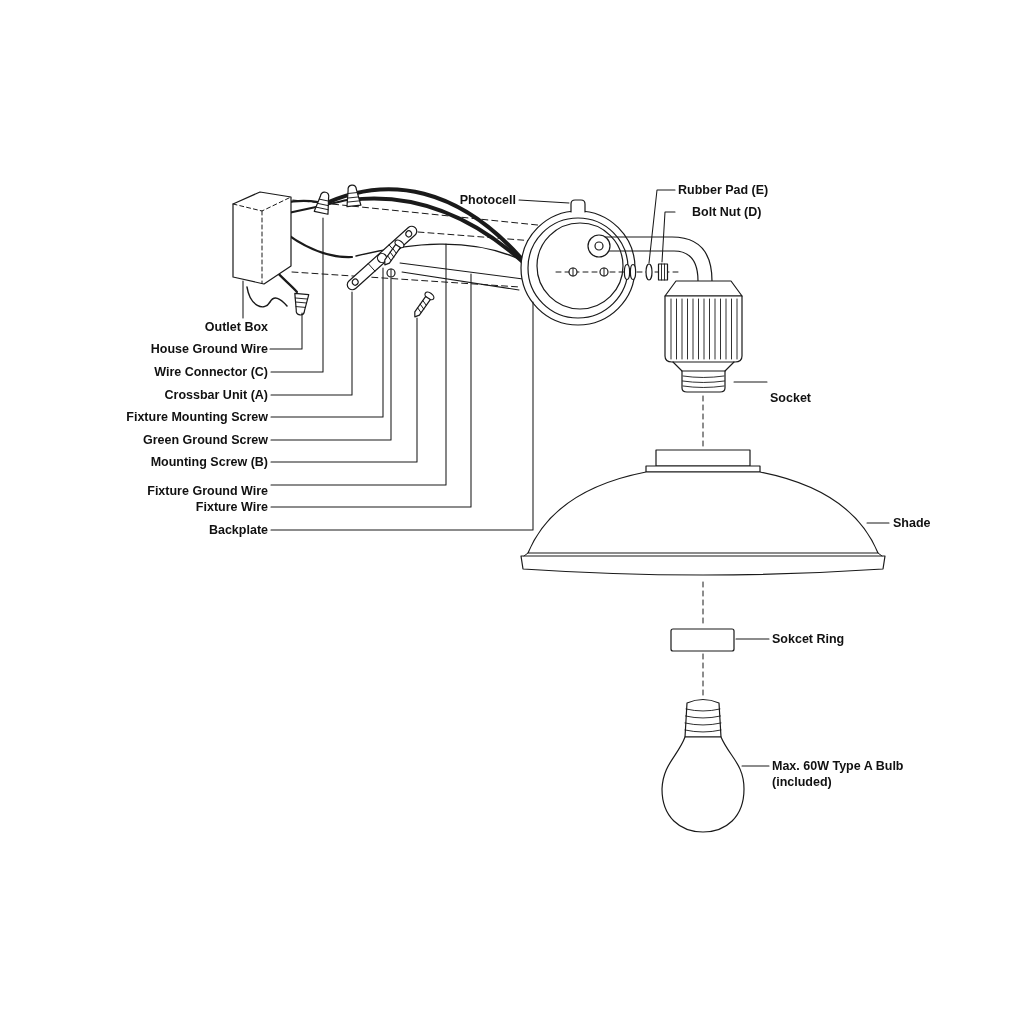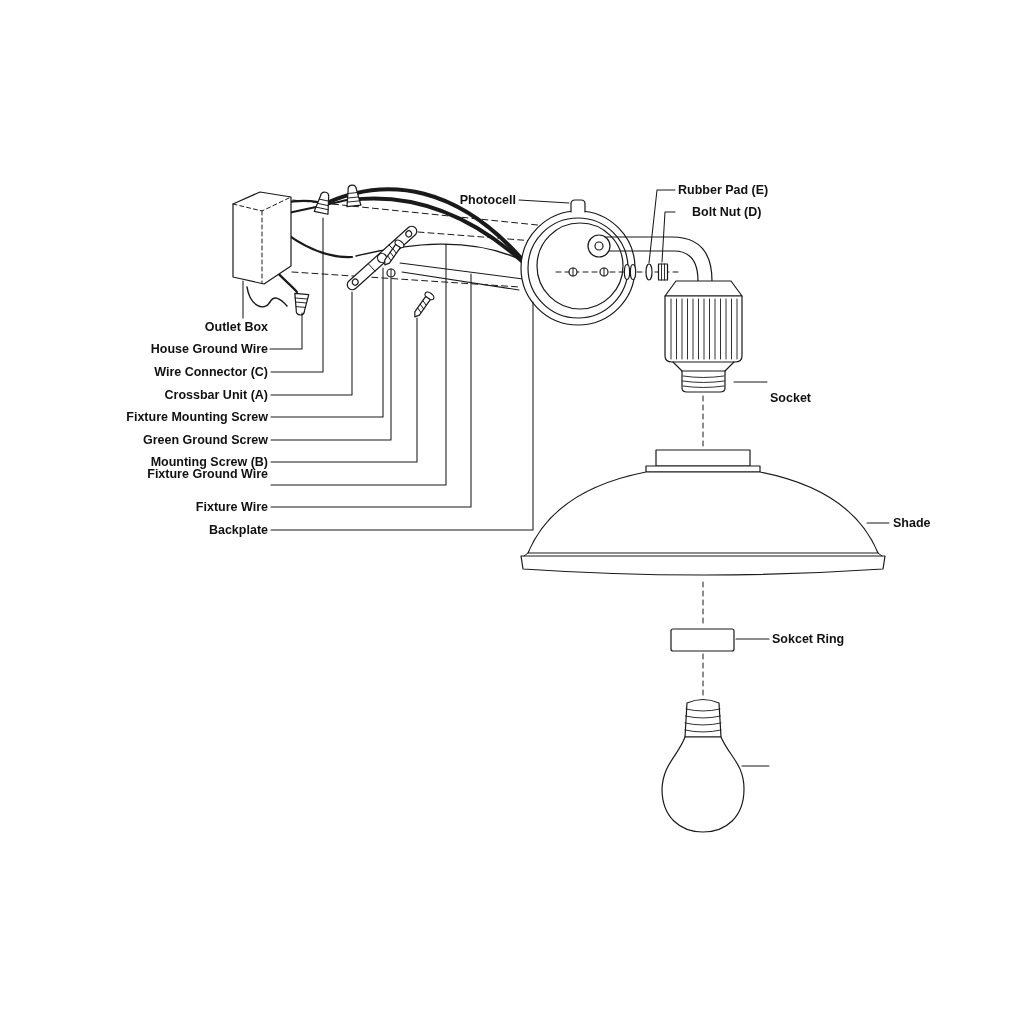--- a/index.html
+++ b/index.html
@@ -167,22 +167,26 @@
   <div class="lbl" style="left:678px;top:182px;">Rubber Pad (E)</div>
   <div class="lbl" style="left:678px;top:204px;margin-left:14px;">Bolt Nut (D)</div>
 
   <div class="lbl r" style="top:319px;">Outlet Box</div>
   <div class="lbl r" style="top:341px;padding-left:8px;">House Ground Wire</div>
   <div class="lbl r" style="top:364px;">Wire Connector (C)</div>
   <div class="lbl r" style="top:387px;">Crossbar Unit (A)</div>
   <div class="lbl r" style="top:409px;">Fixture Mounting Screw</div>
   <div class="lbl r" style="top:432px;">Green Ground Screw</div>
   <div class="lbl r" style="top:454px;margin-left:31px;">Mounting Screw (B)</div>
-  <div class="lbl r" style="top:466px;text-align:right;">Fixture Ground Wire</div>
+  <div class="lbl r" style="top:483px;text-align:right;">Fixture Ground Wire</div>
   <div class="lbl r" style="top:499px;text-align:center;">Fixture Wire</div>
   <div class="lbl r" style="top:522px;padding-left:24px;">Backplate</div>
 
   <div class="lbl" style="left:770px;top:354px;margin-top:36px;">Socket</div>
   <div class="lbl" style="left:893px;top:515px;">Shade</div>
   <div class="lbl" style="left:772px;top:631px;">Sokcet Ring</div>
 
+  <div class="lbl" style="left:772px;top:758px;">
+    <div>Max. 60W Type A Bulb</div>
+    <div>(included)</div>
+  </div>
 
 </div>
 
 </body></html>

